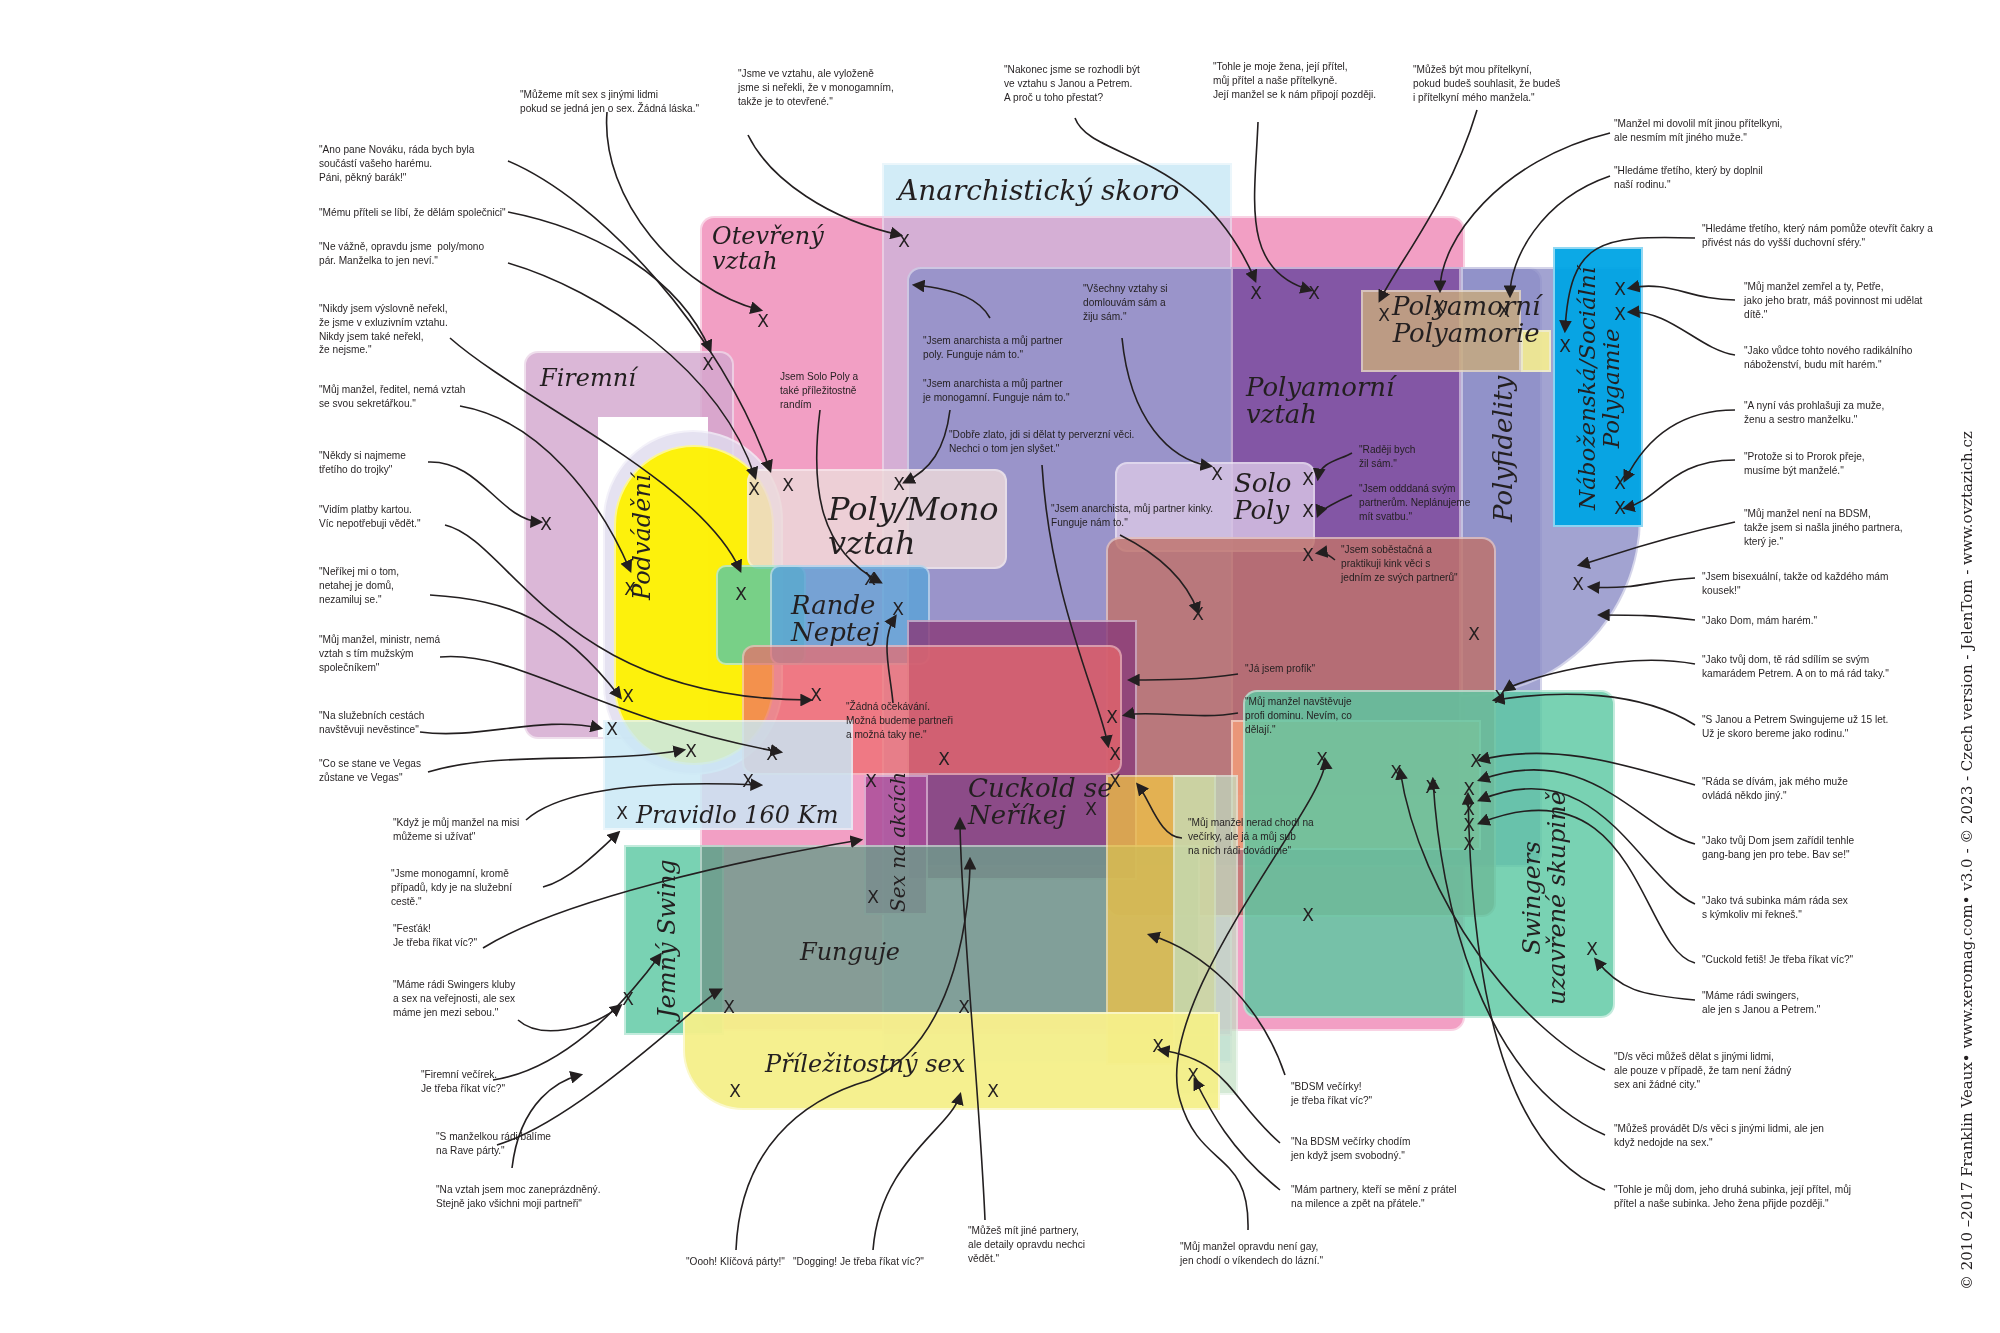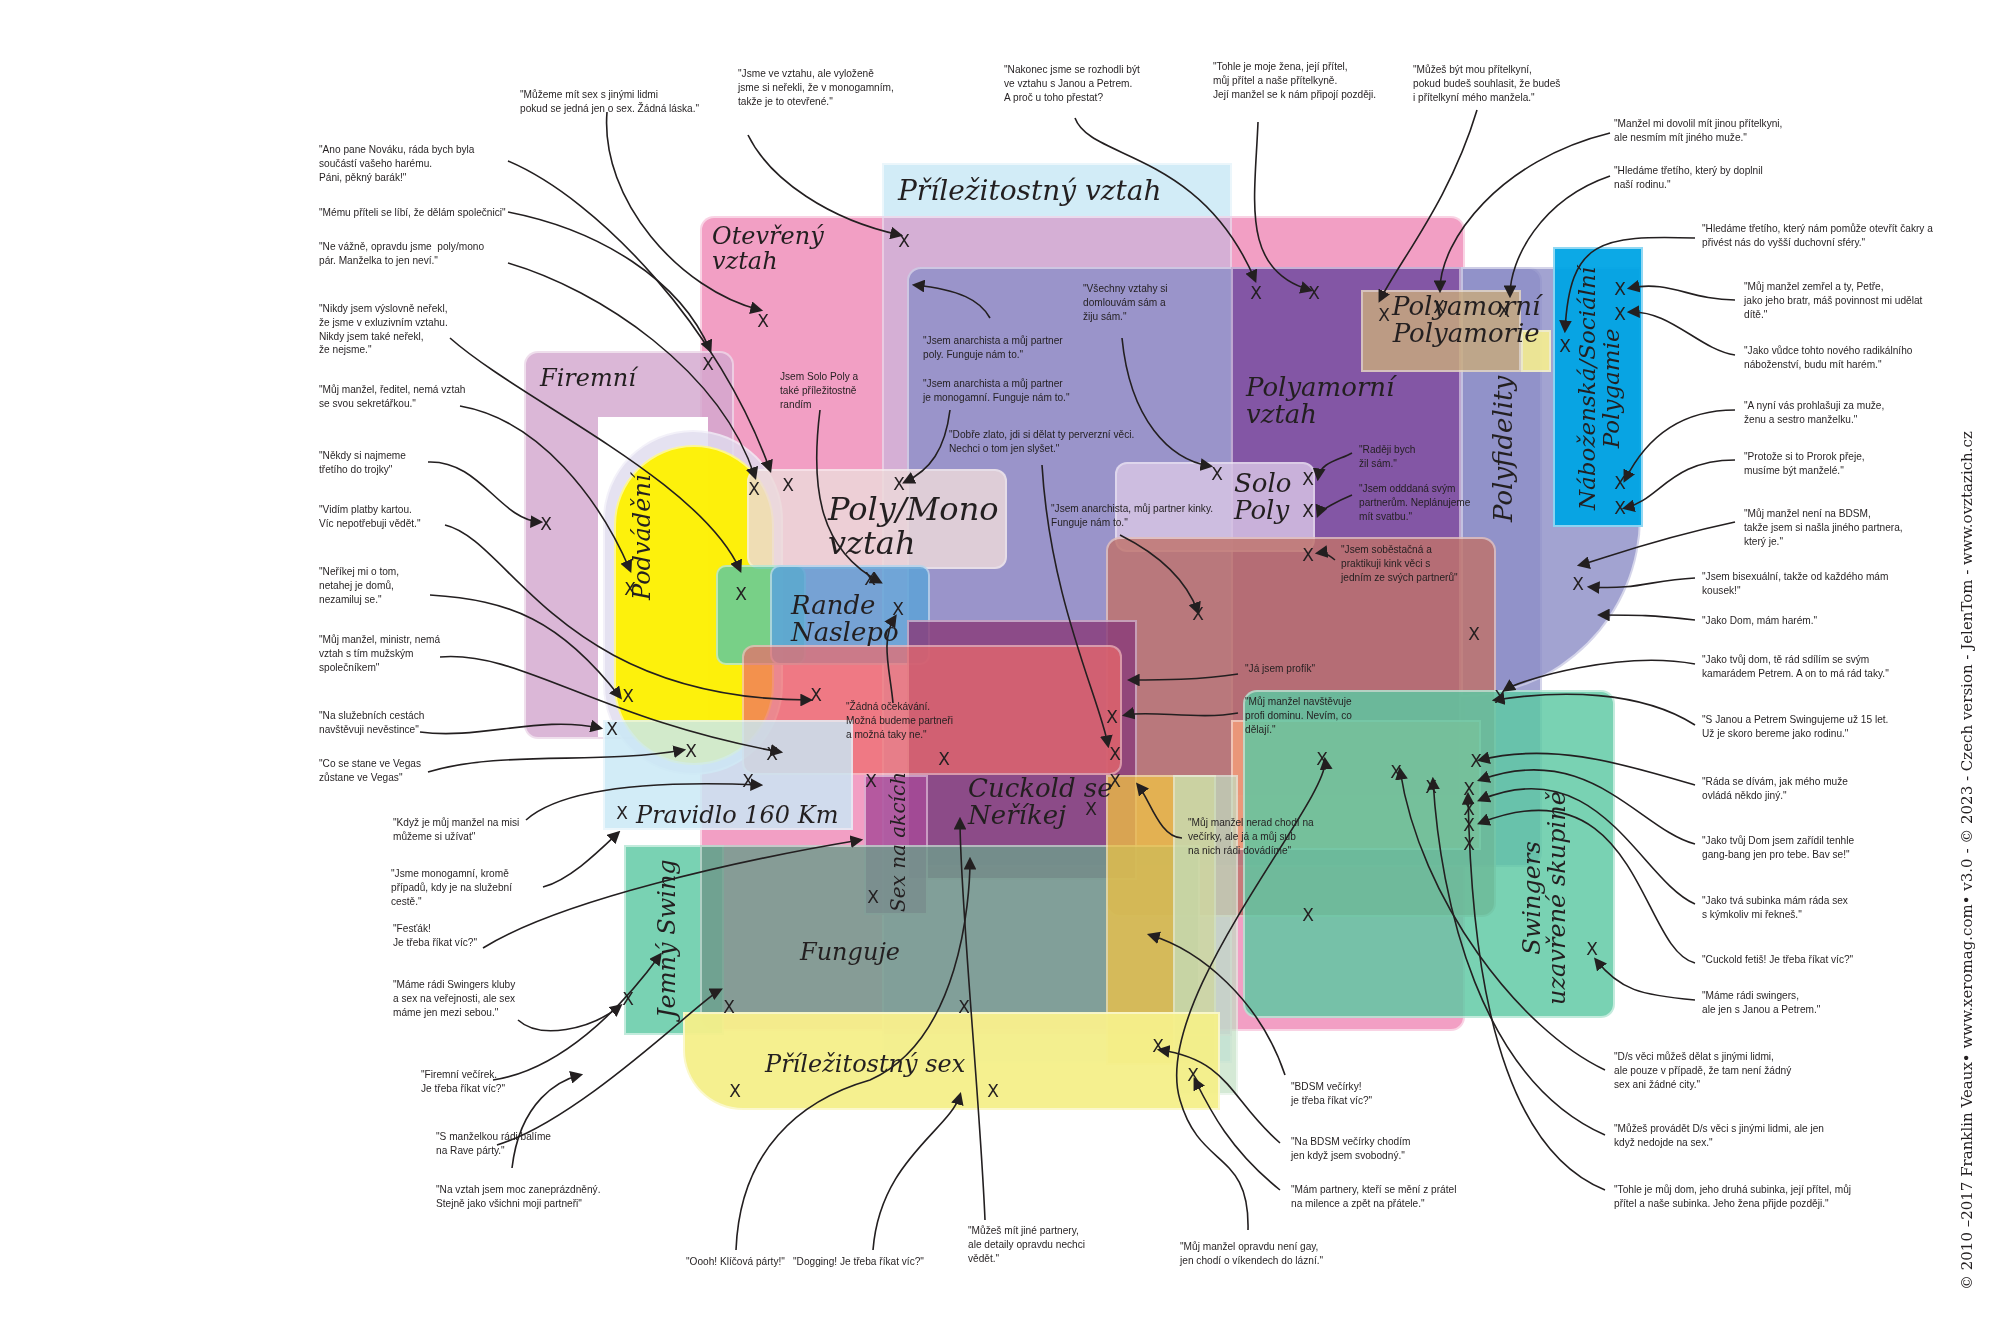--- a/index.html
+++ b/index.html
@@ -40,29 +40,29 @@
   <div class="region" style="left:742px;top:645px;width:380px;height:130px;background:#ef6a6a;border-radius:12px;opacity:0.7;"></div>
   <div class="region" style="left:603px;top:720px;width:250px;height:110px;background:#c9e9f6;"></div>
   <div class="region" style="left:864px;top:775px;width:64px;height:140px;background:#a84a98;"></div>
   <div class="region" style="left:624px;top:845px;width:100px;height:190px;background:#5cc9a3;"></div>
   <div class="region" style="left:700px;top:845px;width:500px;height:170px;background:#6f9c8c;border-radius:0 0 14px 0;"></div>
   <div class="region" style="left:1106px;top:775px;width:110px;height:290px;background:#f1c445;opacity:0.75;"></div>
   <div class="region" style="left:1173px;top:775px;width:65px;height:320px;background:#c2e0c4;opacity:0.7;"></div>
   <div class="region" style="left:1243px;top:690px;width:372px;height:328px;background:#5cc9a3;border-radius:14px;"></div>
   <div class="region" style="left:683px;top:1012px;width:537px;height:98px;background:#f5f08a;border-radius:0 0 0 60px;opacity:0.95;"></div>
 
-  <div class="rlabel" style="left:898px;top:176px;font-size:28px;">Příležitostný vztah</div>
+  <div class="rlabel" style="left:898px;top:176px;font-size:28px;">Anarchistický skoro</div>
   <div class="rlabel" style="left:712px;top:224px;font-size:24px;white-space:pre;">Otevřený
 vztah</div>
   <div class="rlabel" style="left:540px;top:366px;font-size:24px;">Firemní</div>
   <div class="rlabel" style="left:630px;top:600px;font-size:24px;transform:rotate(-90deg);transform-origin:left top;">Podvádění</div>
   <div class="rlabel" style="left:828px;top:493px;font-size:32px;white-space:pre;">Poly/Mono
 vztah</div>
   <div class="rlabel" style="left:791px;top:592px;font-size:26px;white-space:pre;">Rande
-Naslepo</div>
+Neptej</div>
   <div class="rlabel" style="left:1246px;top:374px;font-size:26px;white-space:pre;">Polyamorní
 vztah</div>
   <div class="rlabel" style="left:1234px;top:470px;font-size:26px;white-space:pre;">Solo
 Poly</div>
   <div class="rlabel" style="left:1392px;top:293px;font-size:26px;white-space:pre;text-align:center;">Polyamorní
 Polyamorie</div>
   <div class="rlabel" style="left:1490px;top:522px;font-size:26px;transform:rotate(-90deg);transform-origin:left top;">Polyfidelity</div>
   <div class="rlabel" style="left:1575px;top:510px;font-size:23px;white-space:pre;text-align:center;transform:rotate(-90deg);transform-origin:left top;">Náboženská/Sociální
 Polygamie</div>
   <div class="rlabel" style="left:636px;top:803px;font-size:24px;text-align:right;">Pravidlo 160 Km</div>

